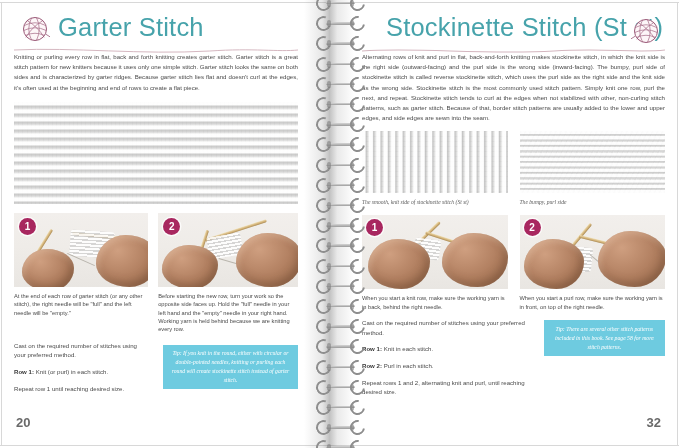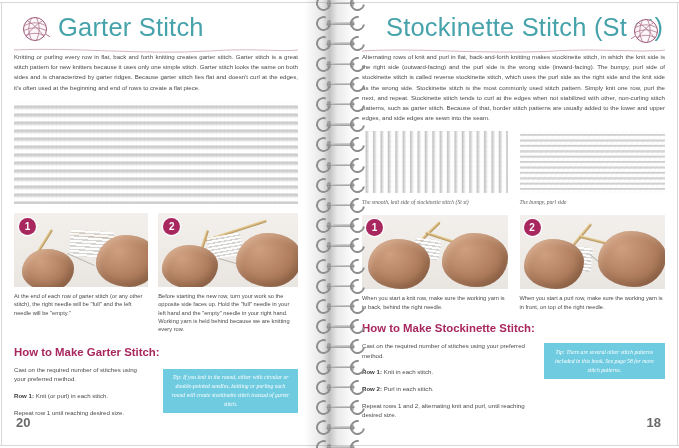--- a/index.html
+++ b/index.html
@@ -280,21 +280,20 @@
               <div class="needle" style="left:30px;top:30px;width:30px;transform:rotate(-72deg);"></div>
               <div class="fabric" style="left:50px;top:22px;width:34px;height:22px;transform:rotate(-10deg);"></div>
               <div class="yarnline" style="left:60px;top:50px;width:36px;transform:rotate(16deg);"></div>
               <div class="hand-a" style="left:4px;top:32px;width:56px;height:44px;"></div>
               <div class="hand-b" style="left:78px;top:20px;width:66px;height:54px;"></div>
             </div>
             <p class="caption-italic" style="margin-top:5px;font-style:normal;font-family:'Liberation Sans',sans-serif;font-size:5.7px;line-height:8.4px;color:#4a4a4a;">Before starting the new row, turn your work so the opposite side faces up. Hold the "full" needle in your left hand and the "empty" needle in your right hand. Working yarn is held behind because we are knitting every row.</p>
           </div>
         </div>
 
-        <h2 class="howto" style="margin-top:12px;">How to Make Garter Stitch:</h2>
 
         <div style="display:flex;gap:14px;margin-top:7px;">
           <div style="width:50%;">
             <p class="instr">Cast on the required number of stitches using your preferred method.</p>
             <p class="instr" style="margin-top:7px;"><b>Row 1:</b> Knit (or purl) in each stitch.</p>
             <p class="instr" style="margin-top:7px;">Repeat row 1 until reaching desired size.</p>
           </div>
           <div style="width:50%;padding-top:4px;">
             <div class="tipbox" style="height:44px;">Tip: If you knit in the round, either with circular or double-pointed needles, knitting or purling each round will create stockinette stitch instead of garter stitch.</div>
           </div>
@@ -376,37 +375,36 @@
               <div class="needle" style="left:58px;top:28px;width:68px;transform:rotate(14deg);"></div>
               <div class="fabric" style="left:46px;top:32px;width:26px;height:24px;transform:rotate(6deg);"></div>
               <div class="yarnline" style="left:66px;top:50px;width:34px;transform:rotate(40deg);"></div>
               <div class="hand-a" style="left:4px;top:24px;width:60px;height:50px;"></div>
               <div class="hand-b" style="left:78px;top:16px;width:68px;height:56px;"></div>
             </div>
             <p class="instr" style="margin-top:5px;font-size:5.7px;line-height:8.4px;">When you start a purl row, make sure the working yarn is in front, on top of the right needle.</p>
           </div>
         </div>
 
-        <h2 class="howto" style="margin-top:11px;">How to Make Stockinette Stitch:</h2>
 
         <div style="display:flex;gap:14px;margin-top:7px;">
           <div style="width:58%;">
             <p class="instr">Cast on the required number of stitches using your preferred method.</p>
             <p class="instr" style="margin-top:7px;"><b>Row 1:</b> Knit in each stitch.</p>
             <p class="instr" style="margin-top:7px;"><b>Row 2:</b> Purl in each stitch.</p>
             <p class="instr" style="margin-top:7px;">Repeat rows 1 and 2, alternating knit and purl, until reaching desired size.</p>
           </div>
           <div style="width:42%;padding-top:2px;">
             <div class="tipbox" style="height:36px;">Tip: There are several other stitch patterns included in this book. See page 58 for more stitch patterns.</div>
           </div>
         </div>
 
       </div>
 
-      <div class="folio">18</div>
+      <div class="folio">32</div>
       <div class="spine-shade"></div>
     </div>
   </div>
 
   <div id="spiral">
       <div class="coil" style="top:-6px">
         <span class="ring-l"></span>
         <span class="bar"></span>
         <span class="hole-l"></span>
         <span class="hole-r"></span>

